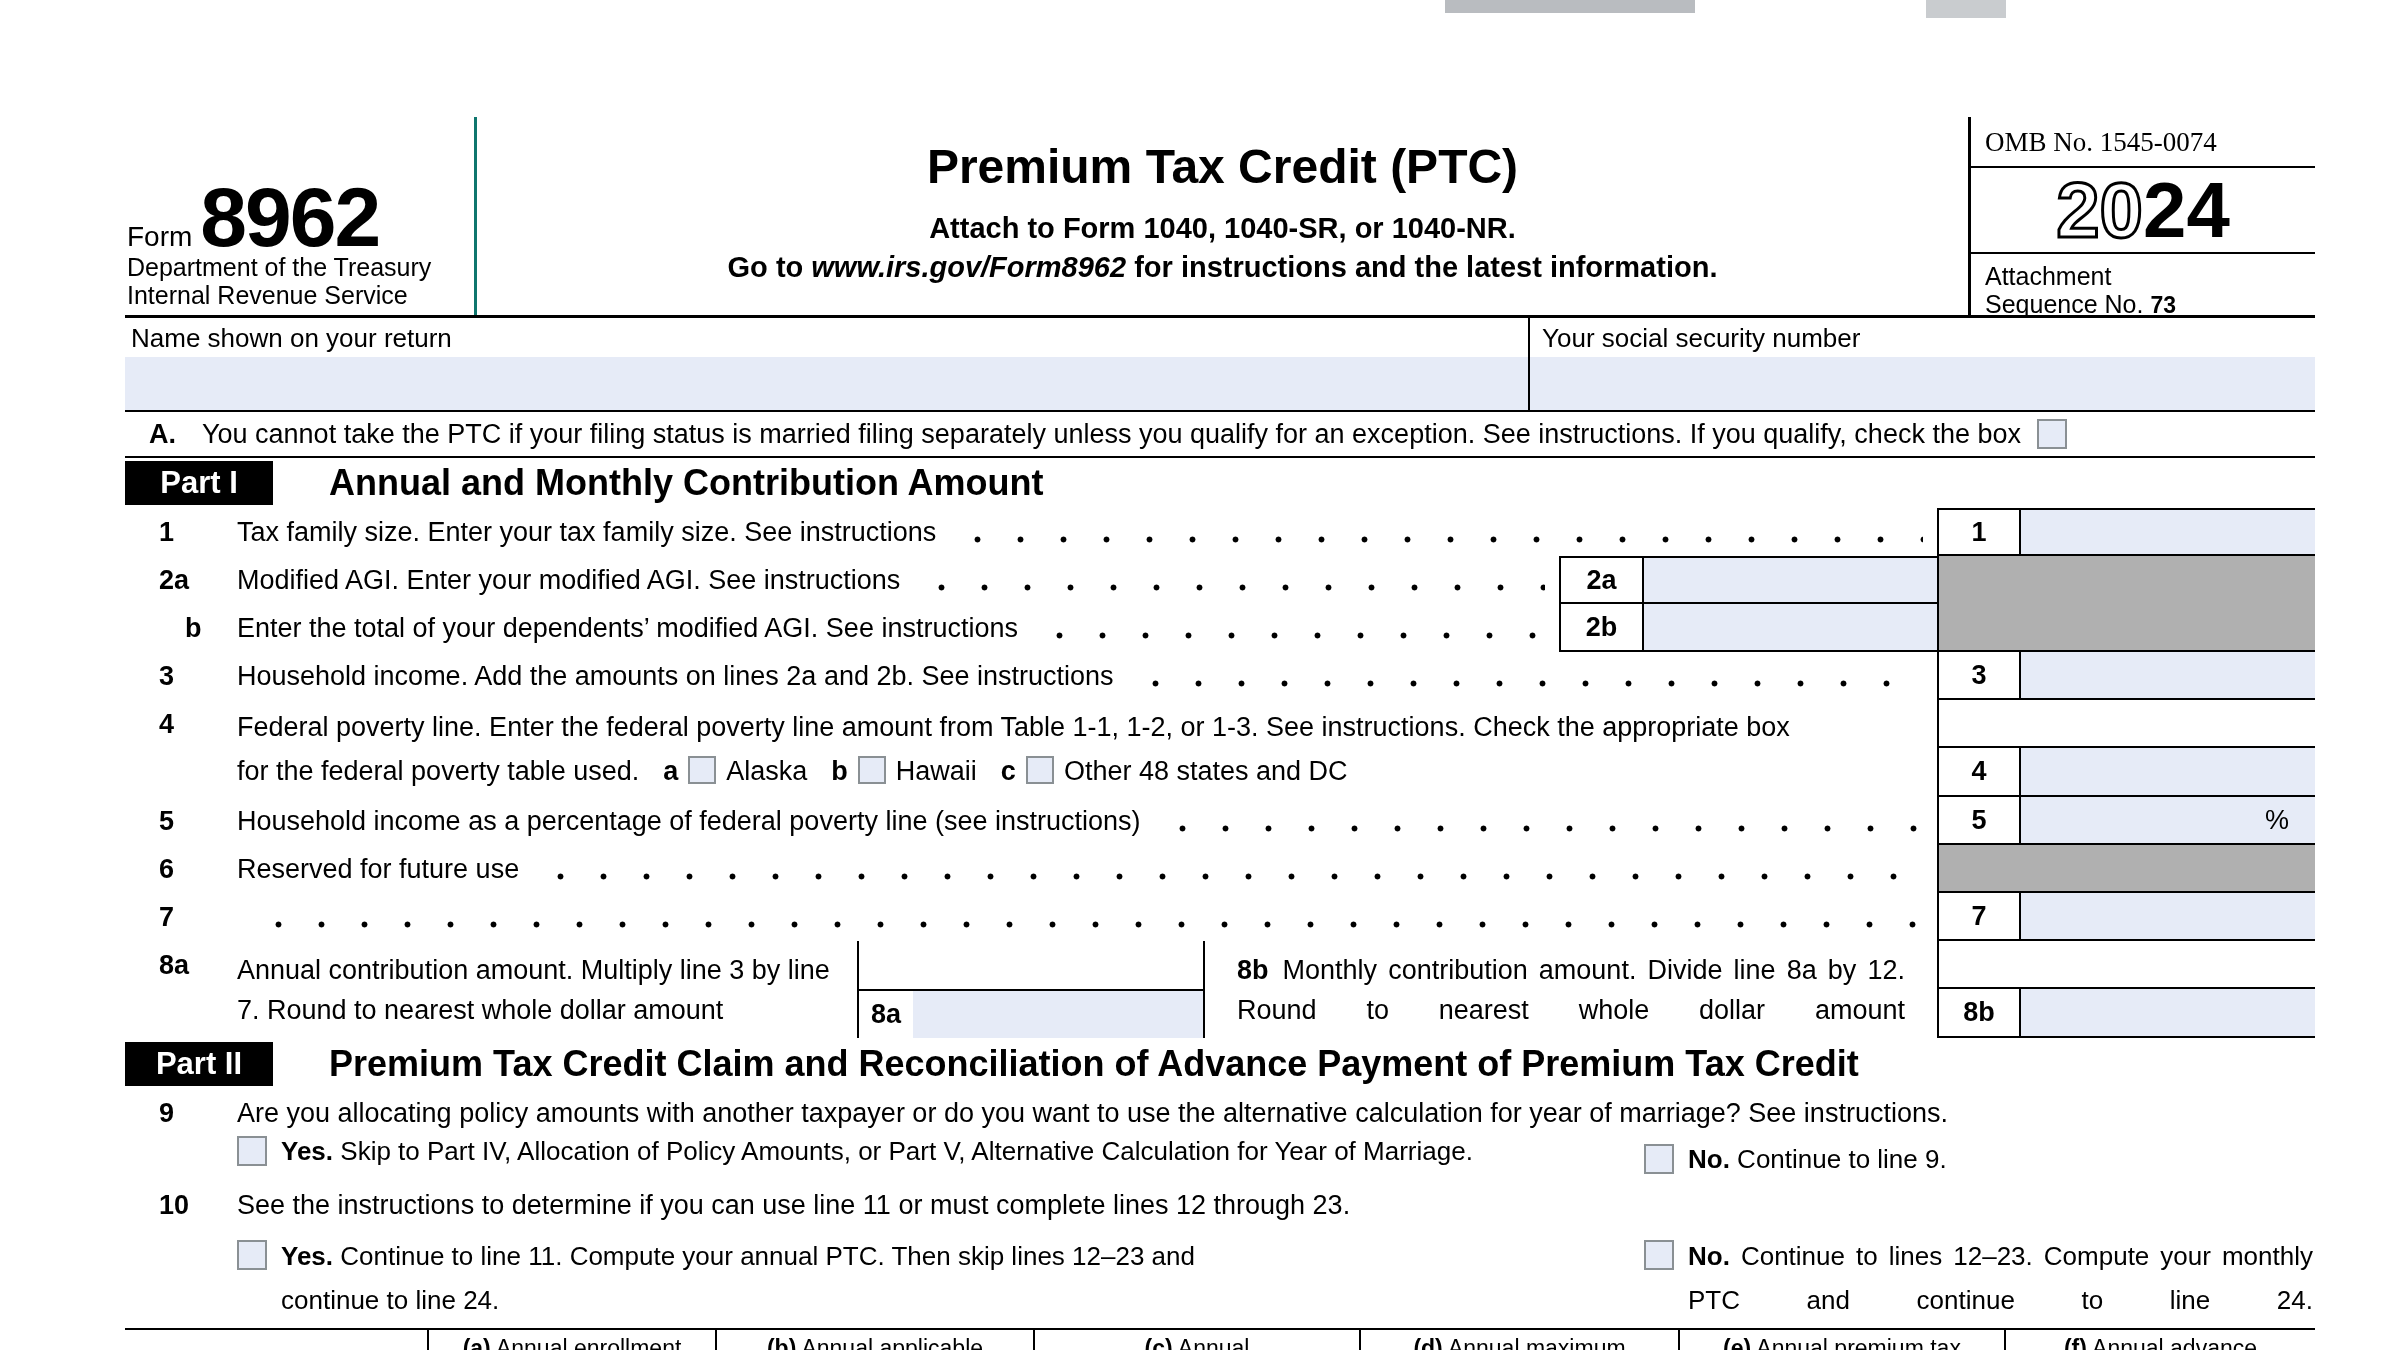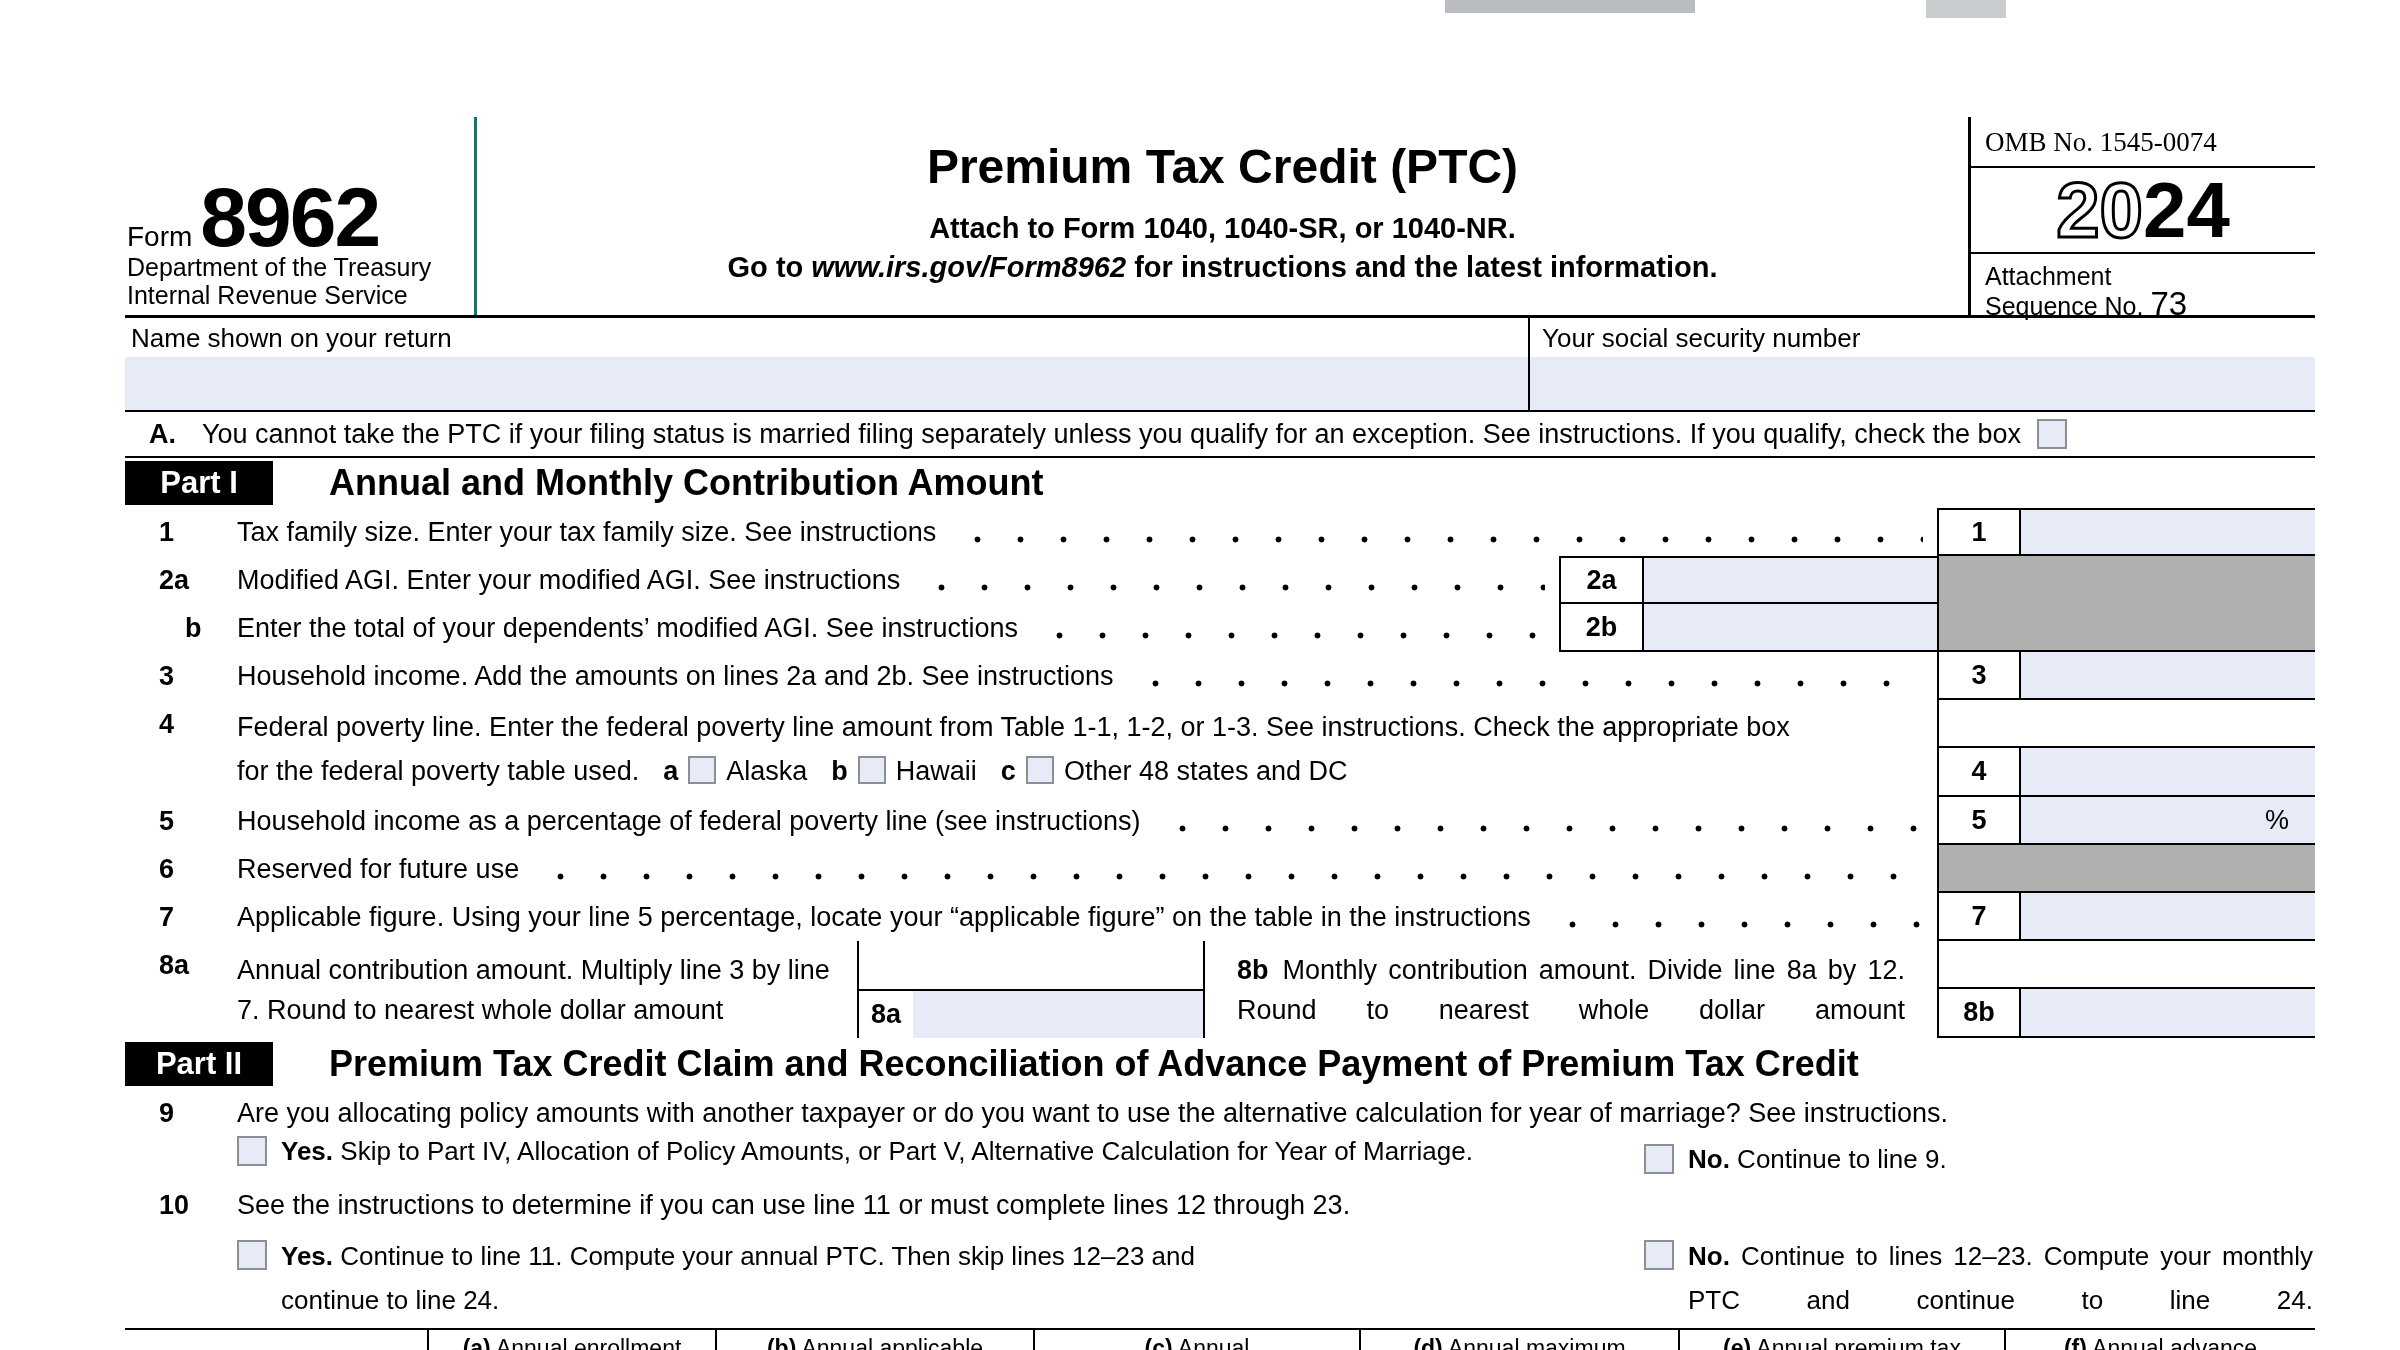--- a/index.html
+++ b/index.html
@@ -21,21 +21,21 @@
   .hdr-center{flex:1;text-align:center;padding-top:22px;}
   .form-title{font-size:48px;font-weight:700;}
   .attach-line{font-size:29px;font-weight:700;margin-top:18px;}
   .goto-line{font-size:29px;font-weight:700;margin-top:6px;}
   .goto-url{font-style:italic;}
   .hdr-right{width:347px;box-sizing:border-box;border-left:3px solid #000;display:flex;flex-direction:column;}
   .omb{font-size:27px;padding:10px 0 8px 14px;border-bottom:2px solid #000;font-family:Liberation Serif, serif;}
   .year{border-bottom:2px solid #000;text-align:center;font-weight:900;font-size:78px;line-height:84px;height:88px;}
   .year-outline{color:#fff;-webkit-text-stroke:3px #000;text-shadow:0 0 1px #000;}
   .aseq{font-size:25px;line-height:28px;padding:8px 0 0 14px;}
-  .seq-no{font-size:33px;font-weight:400;margin-top:8px;}
+  .seq-no{font-size:23px;font-weight:700;margin-top:8px;}
 
   
   .namerow{display:flex;height:92px;border-bottom:2px solid #000;}
   .ncell{width:1405px;box-sizing:border-box;border-right:2px solid #000;display:flex;flex-direction:column;}
   .scell{flex:1;display:flex;flex-direction:column;}
   .flabel{font-size:26px;padding:5px 0 3px 6px;}
   .scell .flabel{padding-left:12px;}
   .ffield{flex:1;background:#e6ebf7;}
 
   
@@ -237,21 +237,20 @@
 
     <div class="row">
       <span class="ln">6</span>
       <span class="txt">Reserved for future use</span>
       <span class="lead"></span>
       <div class="rcol rcol-gray"></div>
     </div>
 
     <div class="row">
       <span class="ln">7</span>
-      <span class="txt">Applicable figure. Using your line 5 percentage, locate your “applicable figure” on the table in the instructions</span>
       <span class="lead"></span>
       <div class="rcol">
         <div class="numbox">7</div>
         <div class="amt"></div>
       </div>
     </div>
 
     <div class="row row-tall">
       <span class="ln">8a</span>
       <div class="txt8a">

